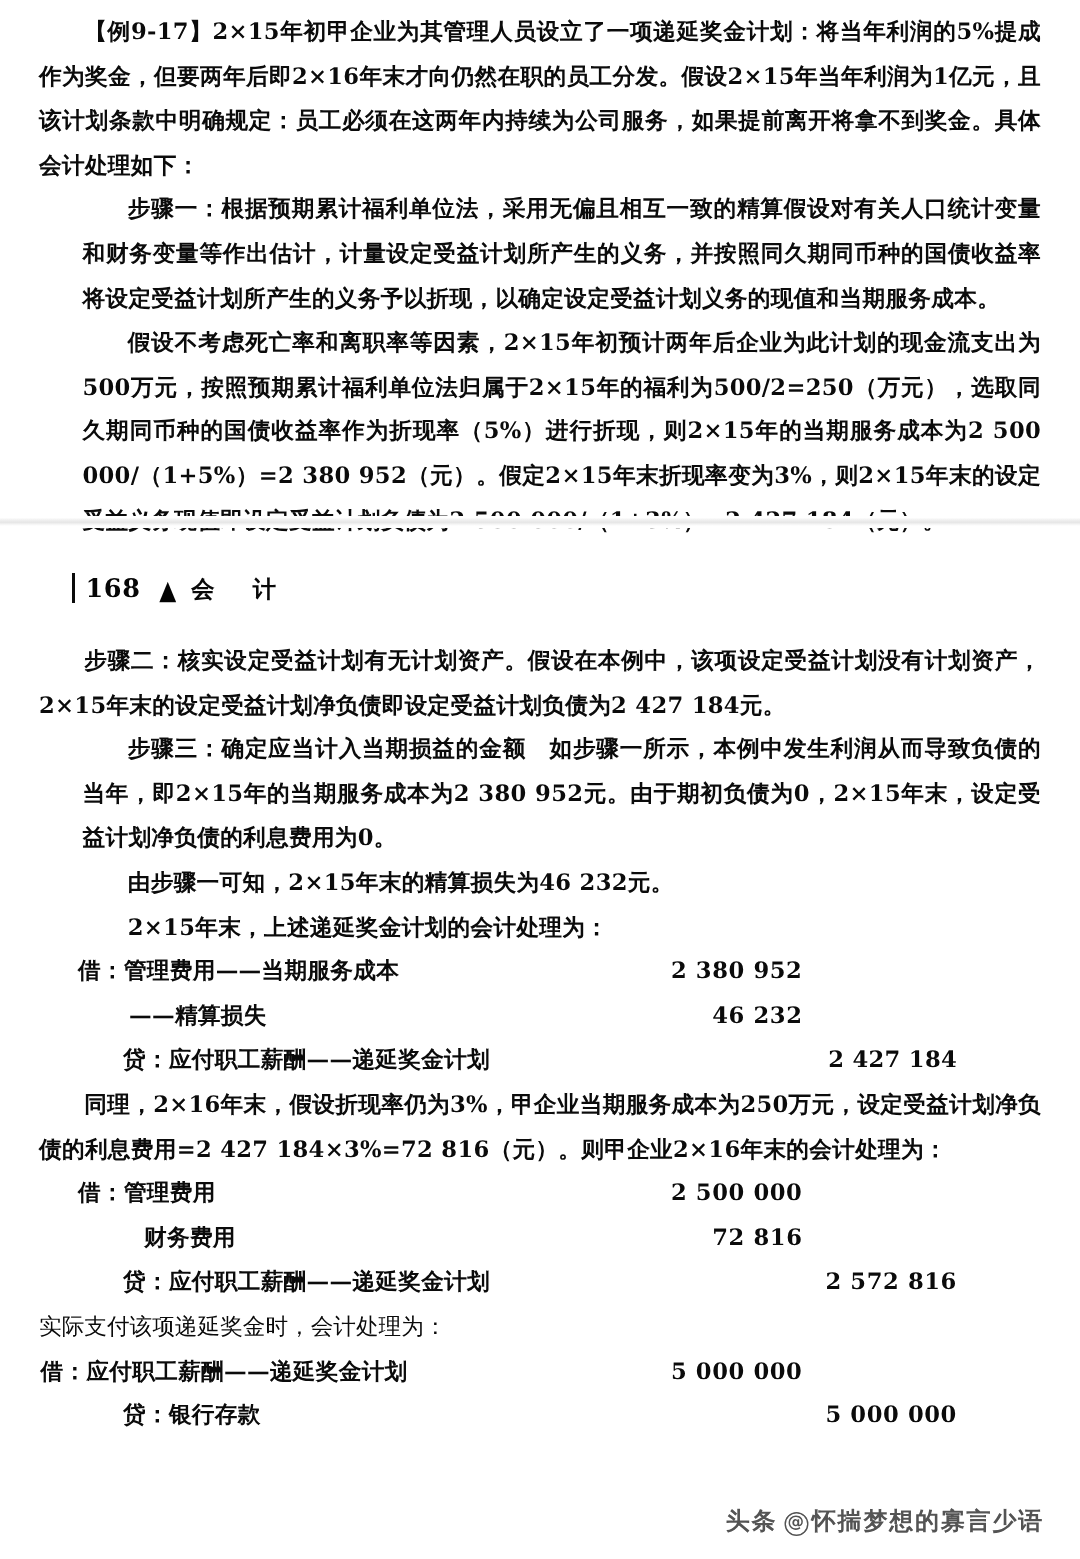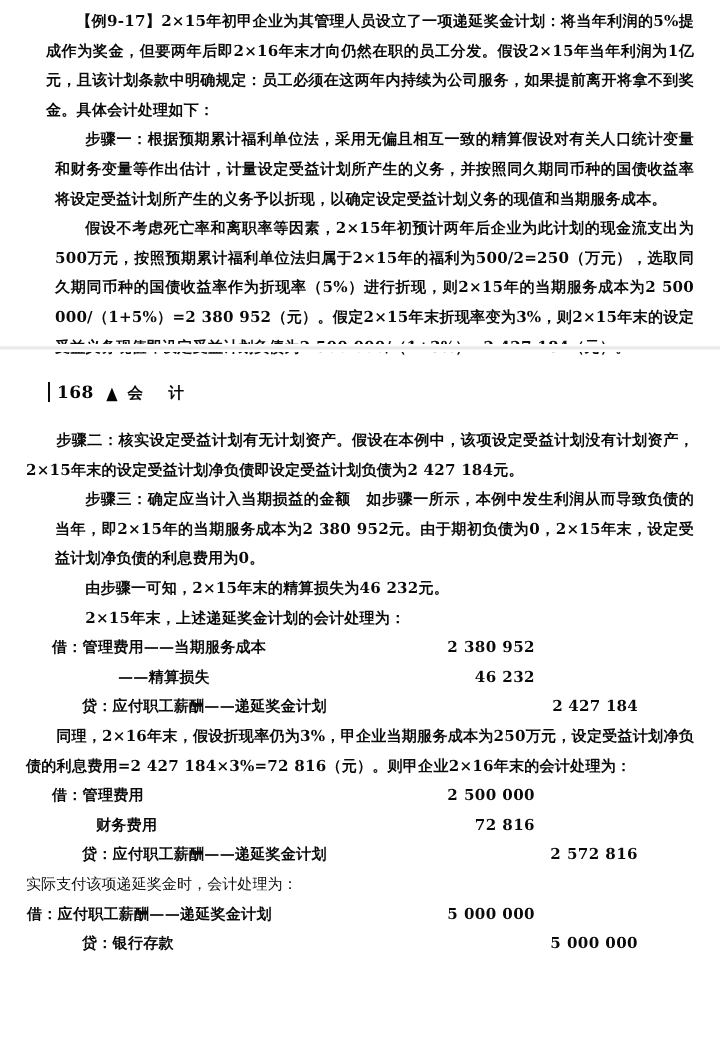--- a/index.html
+++ b/index.html
@@ -79,21 +79,20 @@
   }
   .para.indent {
     text-indent: 2em;
   }
   .para + .para {
     margin-top: 0;
     margin-left: 29px;
   }
   .sec-top .para:first-child {
     padding-top: 7px;
-    margin-left: 20px;
   }
 
   
   .runhead {
     display: flex;
     align-items: center;
     gap: 0;
     padding: 24px 0 0 48px;
     height: 34px;
   }
@@ -149,21 +148,21 @@
   .entry .amt {
     margin-left: auto;
     white-space: nowrap;
     letter-spacing: 0.4px;
     font-family: "DejaVu Serif", "Liberation Serif", serif;
   }
   
   .ind-0  { padding-left: 52px; }
   .ind-1  { padding-left: 82px; gap: 16px; }
   .ind-2  { padding-left: 96px; }
-  .ind-3  { padding-left: 118px; }
+  .ind-3  { padding-left: 86px; }
   .ind-flat { padding-left: 27px; }
 
   
   .amt-a { padding-right: 185px; }   
   .amt-b { padding-right: 185px; }   
   .amt-c { padding-right: 82px; }    
   .amt-d { padding-right: 82px; }
 
   .amt.bold { font-weight: 800; letter-spacing: 0.2px; }
 
@@ -269,14 +268,17 @@
         <span class="amt amt-a">5 000 000</span>
       </div>
       <div class="entry ind-1">
         <span class="lbl">贷：银行存款</span>
         <span class="amt amt-d">5 000 000</span>
       </div>
     </div>
 
   </div>
 
+  <div class="watermark">
+    <span>头条</span><span class="wm-at">@</span><span>怀揣梦想的寡言少语</span>
+  </div>
 
 </div>
 
 </body></html>

